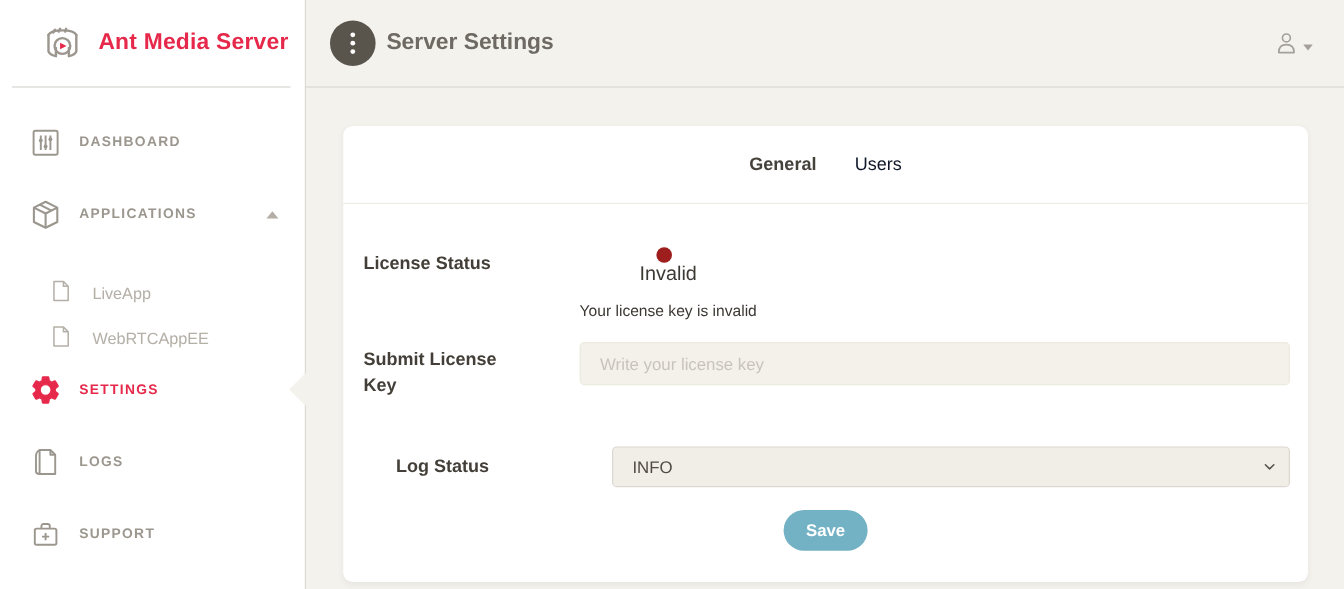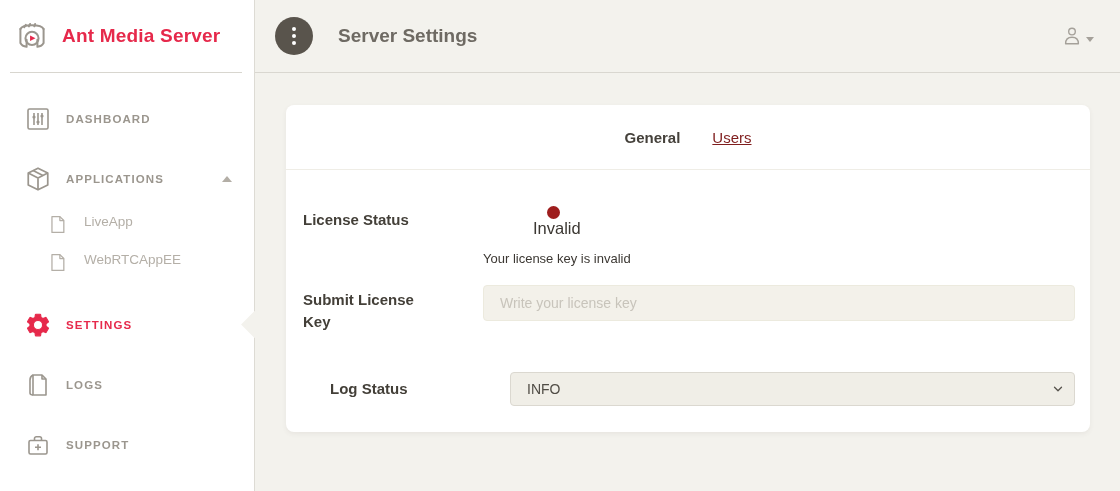--- a/index.html
+++ b/index.html
@@ -14,21 +14,21 @@
 
   
   .sidebar {
     width:255px; min-width:255px; height:100%;
     background:#ffffff;
     border-right:1px solid #dddbd4;
     position:relative; z-index:1;
   }
   .logo-row {
     height:72px; display:flex; align-items:center;
-    padding-left:13px; gap:11px;
+    padding-left:13px; gap:11px;margin-left:20px;
   }
   .brand-name {
     color:var(--accent-red,#e6294b);
     font-size:19px; font-weight:700; letter-spacing:.2px;
   }
   .logo-divider { border-top:1px solid #d8d6cf; margin:0 12px 0 10px; }
 
   nav { padding-top:16px; }
   .nav-item {
     height:60px; display:flex; align-items:center;
@@ -42,42 +42,42 @@
   .nav-icon { width:26px; height:26px; display:flex; align-items:center; justify-content:center; }
   .nav-icon svg { stroke:#9b968e; }
   .nav-item.active .nav-icon svg { stroke:var(--accent-red,#e6294b); fill:var(--accent-red,#e6294b); }
   .caret-up {
     margin-left:auto; width:0; height:0;
     border-left:5px solid transparent; border-right:5px solid transparent;
     border-bottom:6px solid #b3aea6;
   }
   .sub-group { margin:5px 0; }
   .nav-subitem {
-    height:38px; display:flex; align-items:flex-start;
-    padding:0 22px 0 28px; gap:17px; cursor:pointer;margin-left:19px;
+    height:38px; display:flex; align-items:flex-end;
+    padding:0 22px 0 40px; gap:17px; cursor:pointer;
   }
   .nav-subitem .label { font-size:13.5px; color:#b4afa7; }
   .nav-subitem .nav-icon { width:20px; height:20px; }
   .nav-subitem svg { stroke:#b4afa7; }
 
   
   .main { flex:1; display:flex; flex-direction:column; height:100%; }
   .topbar {
     height:73px; min-height:73px;
     border-bottom:1px solid #d9d7d0;
     display:flex; align-items:center;
     padding:0 26px 0 20px;
   }
   .kebab-btn {
     width:38px; height:38px; border-radius:50%;
     background:#59544c; border:none; cursor:pointer;
     display:flex; flex-direction:column; align-items:center; justify-content:center; gap:3px;
   }
   .kebab-btn i { width:4px; height:4px; border-radius:50%; background:#fff; }
-  .page-title { font-size:19px; font-weight:600; color:#6e6a63; margin-left:25px; }
+  .page-title { font-size:19px; font-weight:600; color:#6e6a63; margin-left:9px; }
   .user-menu {
     margin-left:auto; display:flex; align-items:center; gap:3px; cursor:pointer;
   }
   .user-menu svg { stroke:#a5a19a; }
   .caret-down {
     width:0; height:0; margin-top:6px;
     border-left:4px solid transparent; border-right:4px solid transparent;
     border-top:5px solid #a5a19a;
   }
 
@@ -95,21 +95,21 @@
     background:#ffffff; border-radius:8px;
     box-shadow:0 2px 5px rgba(80,75,65,.07);
     padding-bottom:26px;
   }
   .tabs {
     height:65px; display:flex; align-items:center; justify-content:center;
     gap:32px; border-bottom:1px solid #efede6;
   }
   .tab { background:none; border:none; cursor:pointer; font-family:inherit; font-size:15px; }
   .tab.active { color:#45413b; font-weight:700; }
-  .tab:not(.active) { color:#7f1d1d; font-weight:400;text-decoration:underline; }
+  .tab:not(.active) { color:#0f172a; font-weight:400; }
 
   .form-row { display:flex; padding:0 15px 0 17px;gap:48px; }
   .form-label {
     width:132px; min-width:132px;
     font-size:15px; font-weight:600; color:#433f38; line-height:22px;
   }
   .row-license { margin-top:36px; }
   .row-license .form-label { padding-top:3px; }
   .status-line { display:flex; align-items:center;flex-direction:column; }
   .status-dot {
@@ -299,15 +299,18 @@
             <option>INFO</option>
           </select>
           <span class="select-chevron">
             <svg width="14" height="14" viewBox="0 0 24 24" fill="none" stroke="#55514b" stroke-width="2.2" stroke-linecap="round" stroke-linejoin="round">
               <path d="M6 9 l6 6 6 -6"></path>
             </svg>
           </span>
         </div>
       </div>
 
+      <div class="save-row">
+        <button class="save-btn">Save</button>
+      </div>
     </section>
   </div>
 </div>
 
 </body></html>

